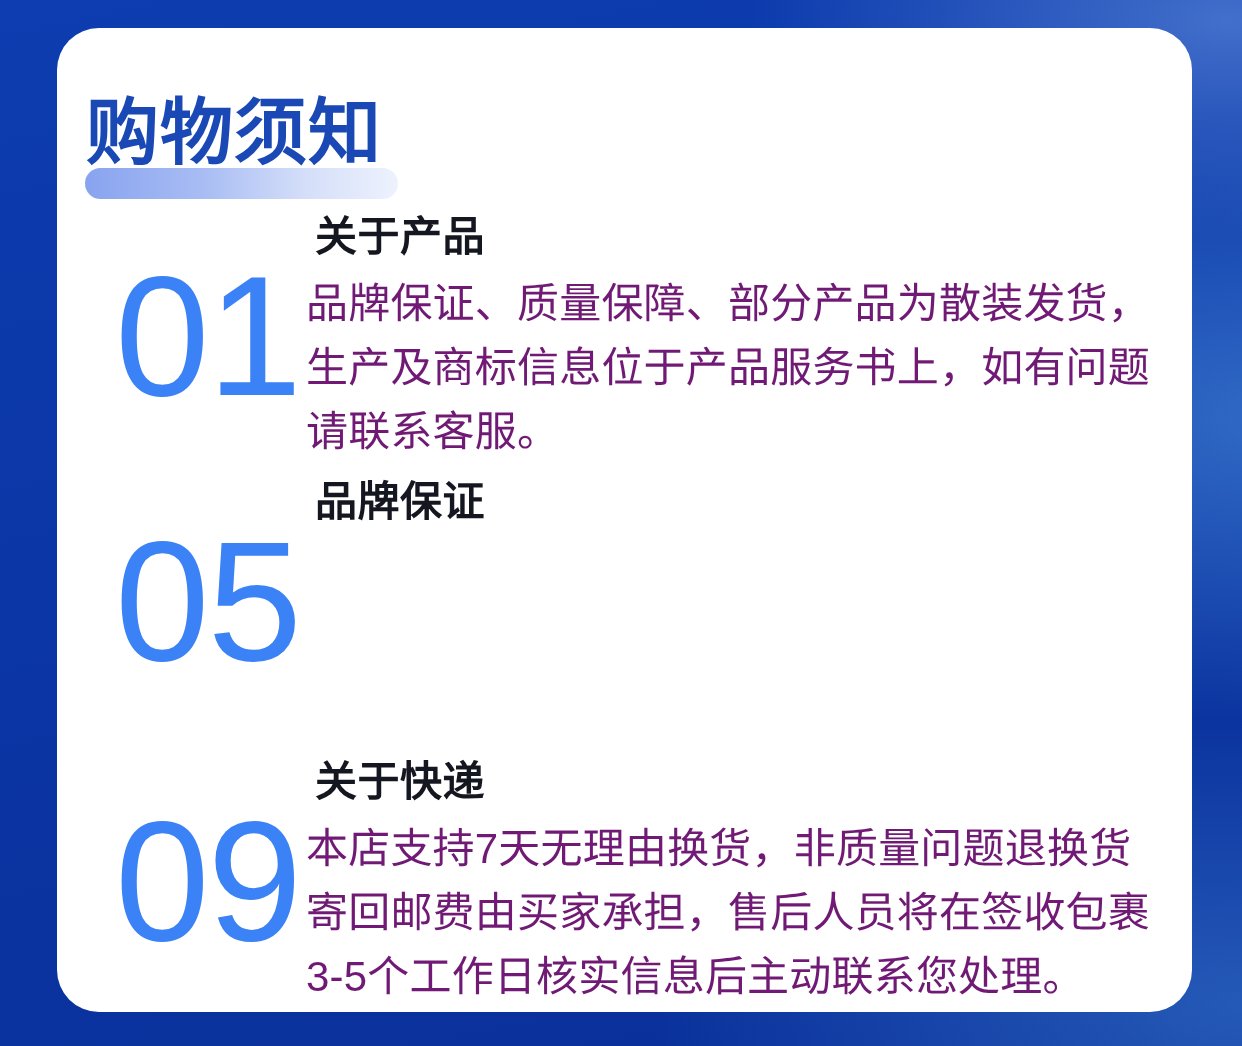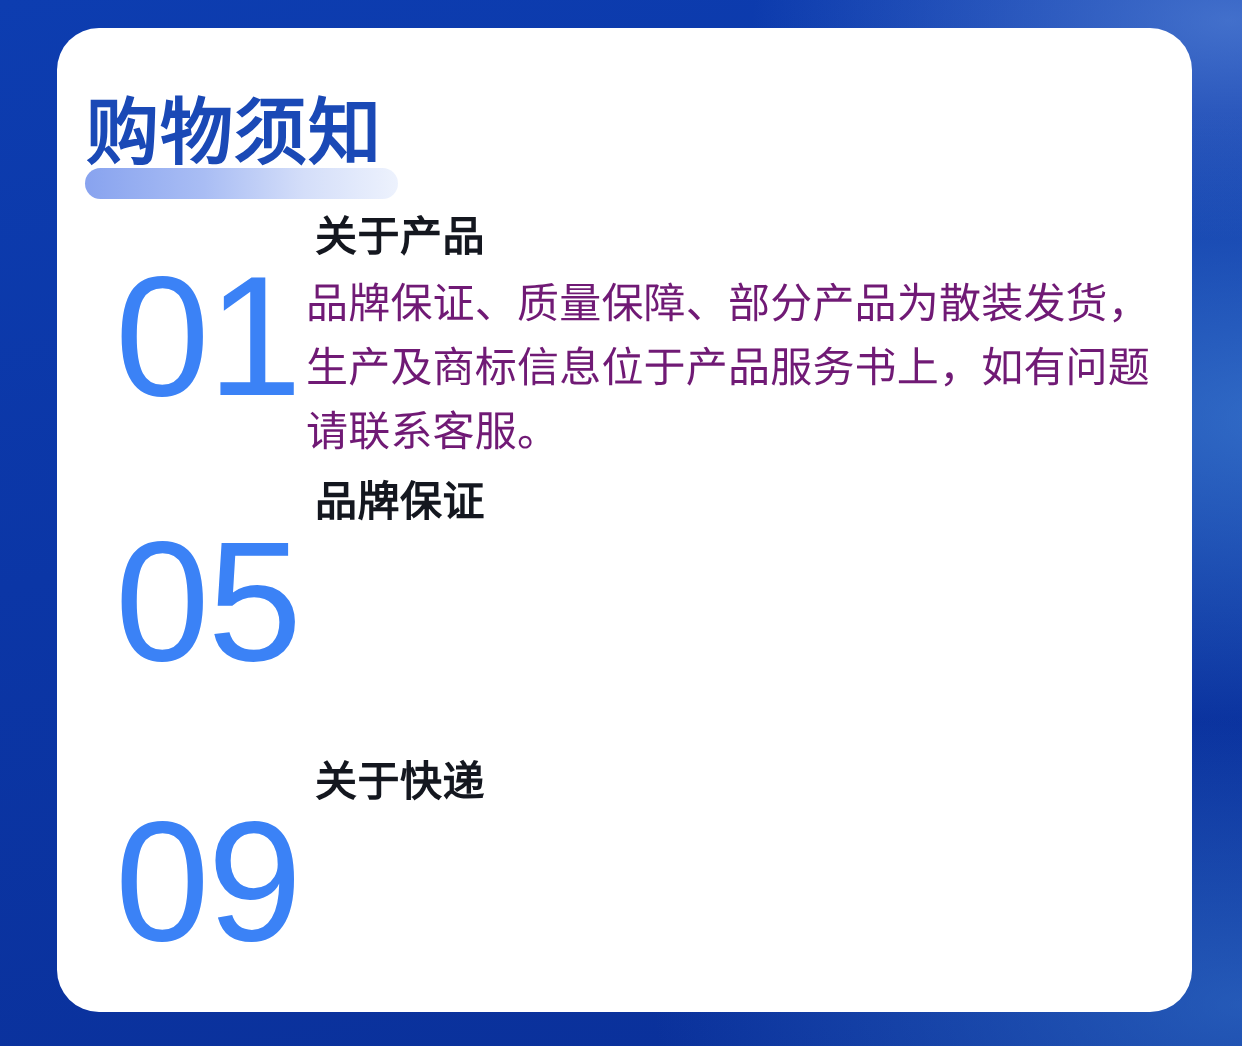--- a/index.html
+++ b/index.html
@@ -137,17 +137,18 @@
       <div class="sec-num">05</div>
       <div class="sec-body">
         <h2 class="sec-head">品牌保证</h2>
       </div>
     </div>
 
     <div class="section sec-3">
       <div class="sec-num">09</div>
       <div class="sec-body">
         <h2 class="sec-head">关于快递</h2>
+        <p class="sec-text">本店支持7天无理由换货，非质量问题退换货寄回邮费由买家承担，售后人员将在签收包裹3-5个工作日核实信息后主动联系您处理。</p>
       </div>
     </div>
 
   </div>
 </div>
 
 </body></html>

